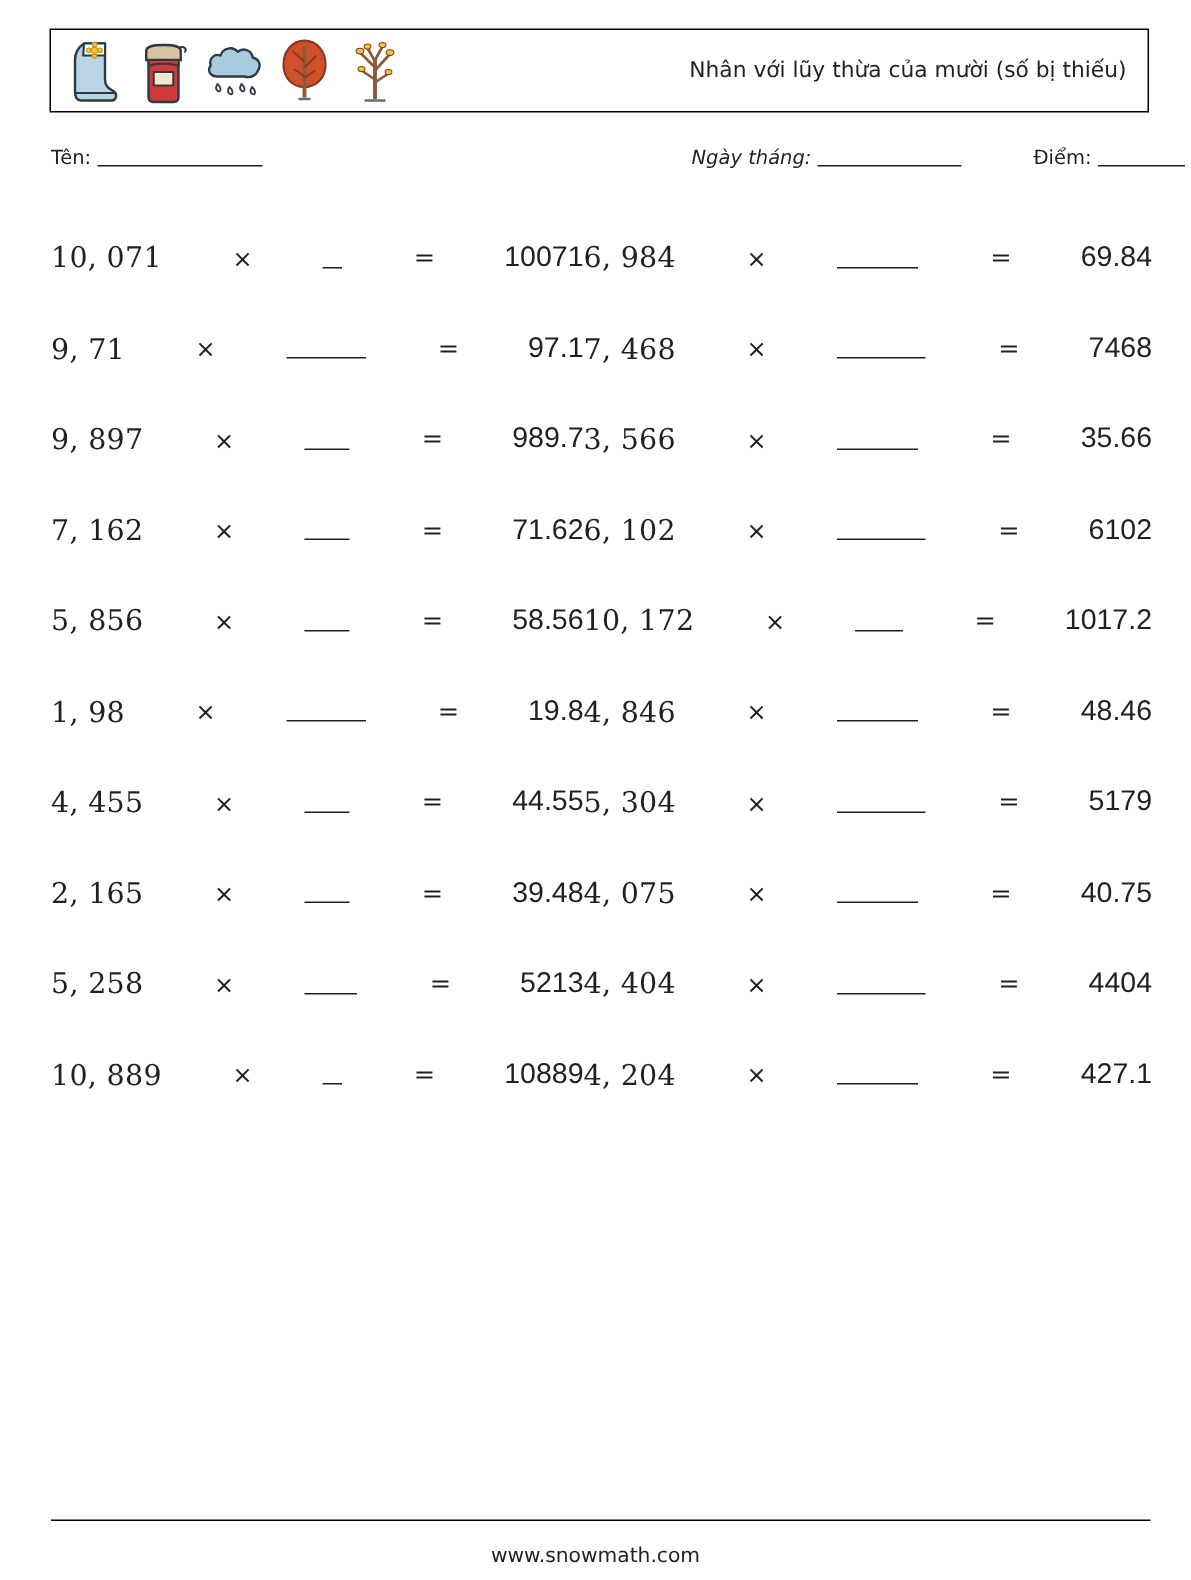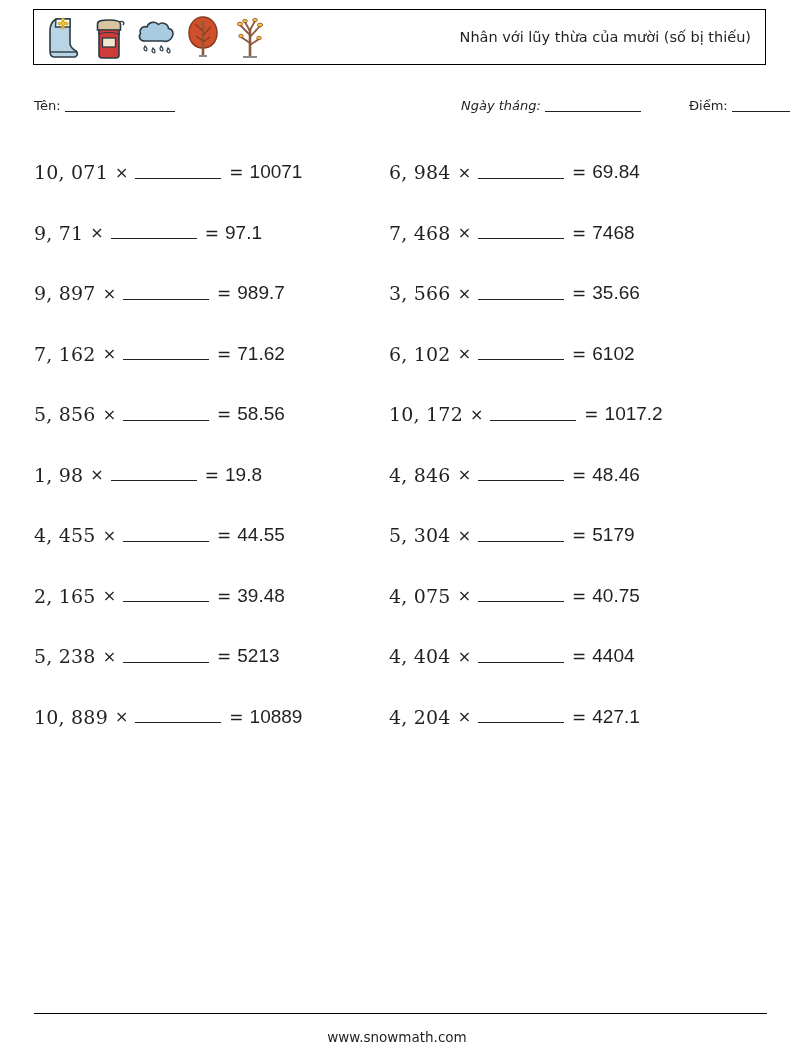--- a/index.html
+++ b/index.html
@@ -13,21 +13,21 @@
     position: relative;
     font-family: "DejaVu Sans", sans-serif;
     color: #231f20;
     overflow: hidden;
   }
 
   
   .header-box {
     position: absolute;
     left: 33px;
-    top: 9px;
+    top: 19px;
     width: 733px;
     height: 56px;
     border: 1.4px solid #000000;
     box-sizing: border-box;
     display: flex;
     align-items: center;
   }
   .header-icons {
     display: flex;
     align-items: flex-end;
@@ -101,20 +101,21 @@
     grid-template-columns: 355px 379px;
     grid-auto-rows: 60.5px;
   }
   .problem {
     display: flex;
     align-items: center;
     font-size: 19px;
     color: #231f20;
     white-space: nowrap;
     font-family: "DejaVu Serif", serif;
+    gap: 40px;
   }
   .problem .operand {
     letter-spacing: 0.2px;
   }
   .problem .times {
     margin: 0 7px 0 7px;
     font-family: "DejaVu Sans", sans-serif;
     font-size: 16px;
   }
   .problem .answer-blank {
@@ -358,21 +359,21 @@
       <span class="result">39.48</span>
     </div>
     <div class="problem">
       <span class="operand">4, 075</span>
       <span class="times">×</span>
       <span class="answer-blank"></span>
       <span class="equals">=</span>
       <span class="result">40.75</span>
     </div>
     <div class="problem">
-      <span class="operand">5, 238</span>
+      <span class="operand">5, 258</span>
       <span class="times">×</span>
       <span class="answer-blank"></span>
       <span class="equals">=</span>
       <span class="result">5213</span>
     </div>
     <div class="problem">
       <span class="operand">4, 404</span>
       <span class="times">×</span>
       <span class="answer-blank"></span>
       <span class="equals">=</span>

